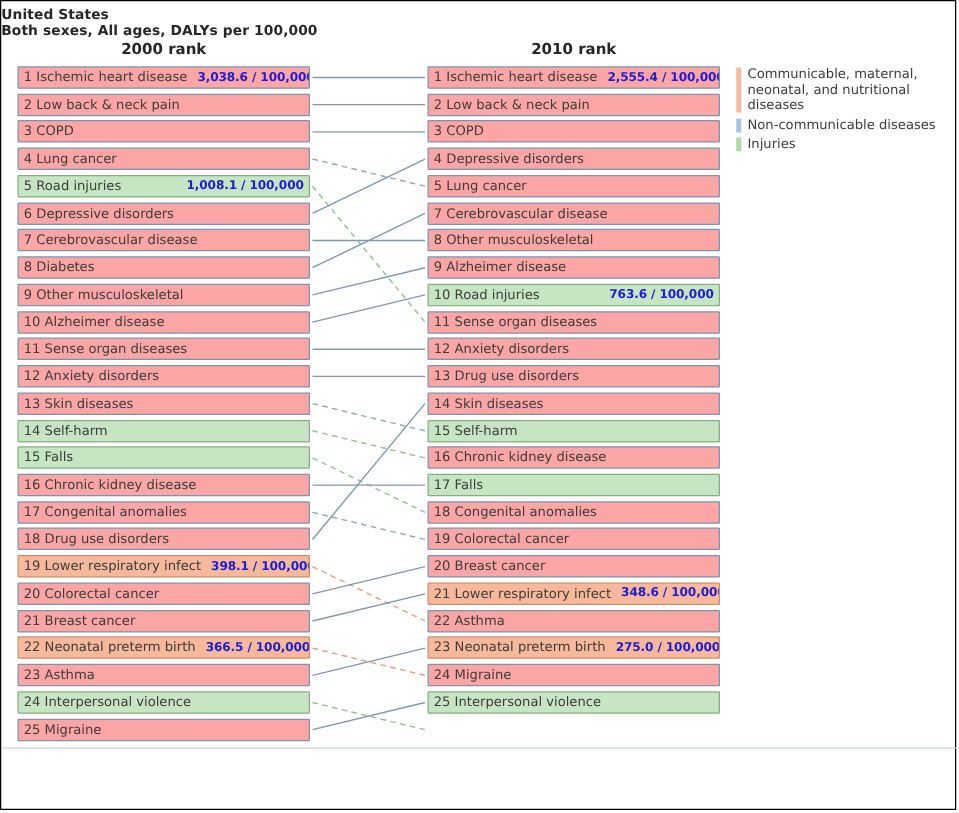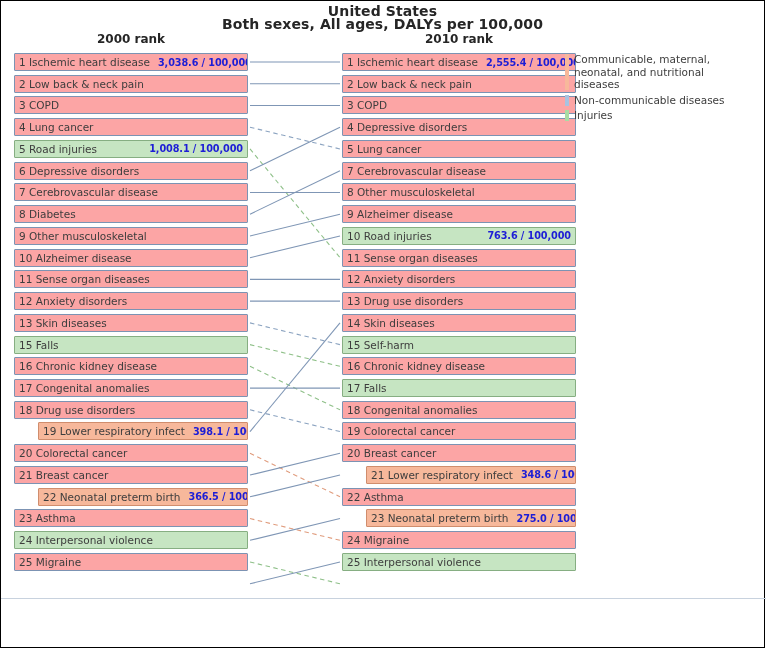--- a/index.html
+++ b/index.html
@@ -12,22 +12,22 @@
   #frame{
     position:relative;
     width:765px;height:648px;
     border:1px solid #000000;
     box-sizing:border-box;
     background:#ffffff;
   }
   
   .title-block{
     position:absolute;left:0;top:4px;width:100%;
-    text-align:center;
-    font-size:14px;font-weight:bold;color:#262626;
+    text-align:left;
+    font-size:11px;font-weight:bold;color:#262626;
     line-height:13px;
     letter-spacing:.1px;
   }
   .title-line2{white-space:nowrap;}
   .col-head{
     position:absolute;top:31px;
     font-size:12px;font-weight:bold;color:#262626;
   }
   #head-left{left:13px;width:234px;text-align:center;}
   #head-right{left:341px;width:234px;text-align:center;}
@@ -46,35 +46,35 @@
     border-radius:1px;
     display:flex;align-items:center;
     padding:0 4px;
     font-size:10.5px;
     color:#3d3d3d;
     white-space:nowrap;
     overflow:hidden;
   }
   .rank-row.ncd{background:#fca5a5;border-color:#7c93b3;}
   .rank-row.inj{background:#c6e5c2;border-color:#86ae82;}
-  .rank-row.cmnn{background:#f7b89b;border-color:#d08d6d;margin-left:24px;}
+  .rank-row.cmnn{background:#f7b89b;border-color:#d08d6d;}
 
   .rlabel{flex:0 0 auto;}
   .rvalue{
     margin-left:auto;
     color:#1d1dd6;
     font-size:9.7px;
     font-weight:bold;
     letter-spacing:-.1px;
     padding-left:8px;
   }
 
   
   #legend{
-    position:absolute;left:564px;top:52px;width:172px;
+    position:absolute;left:588px;top:52px;width:172px;
     font-size:10.5px;color:#3d3d3d;line-height:12.6px;
   }
   .leg-item{position:relative;padding-left:9px;margin-bottom:3px;}
   .leg-swatch{
     position:absolute;left:0;top:1px;
     width:3.5px;height:calc(100% - 2px);
     min-height:11px;
   }
   .leg-swatch.cmnn{background:#f7b89b;}
   .leg-swatch.ncd{background:#a8c2e0;}
@@ -173,20 +173,23 @@
       <div class="rank-row ncd">
         <span class="rlabel">11 Sense organ diseases</span>
       </div>
       <div class="rank-row ncd">
         <span class="rlabel">12 Anxiety disorders</span>
       </div>
       <div class="rank-row ncd">
         <span class="rlabel">13 Skin diseases</span>
       </div>
       <div class="rank-row inj">
+        <span class="rlabel">14 Self-harm</span>
+      </div>
+      <div class="rank-row inj">
         <span class="rlabel">15 Falls</span>
       </div>
       <div class="rank-row ncd">
         <span class="rlabel">16 Chronic kidney disease</span>
       </div>
       <div class="rank-row ncd">
         <span class="rlabel">17 Congenital anomalies</span>
       </div>
       <div class="rank-row ncd">
         <span class="rlabel">18 Drug use disorders</span>

